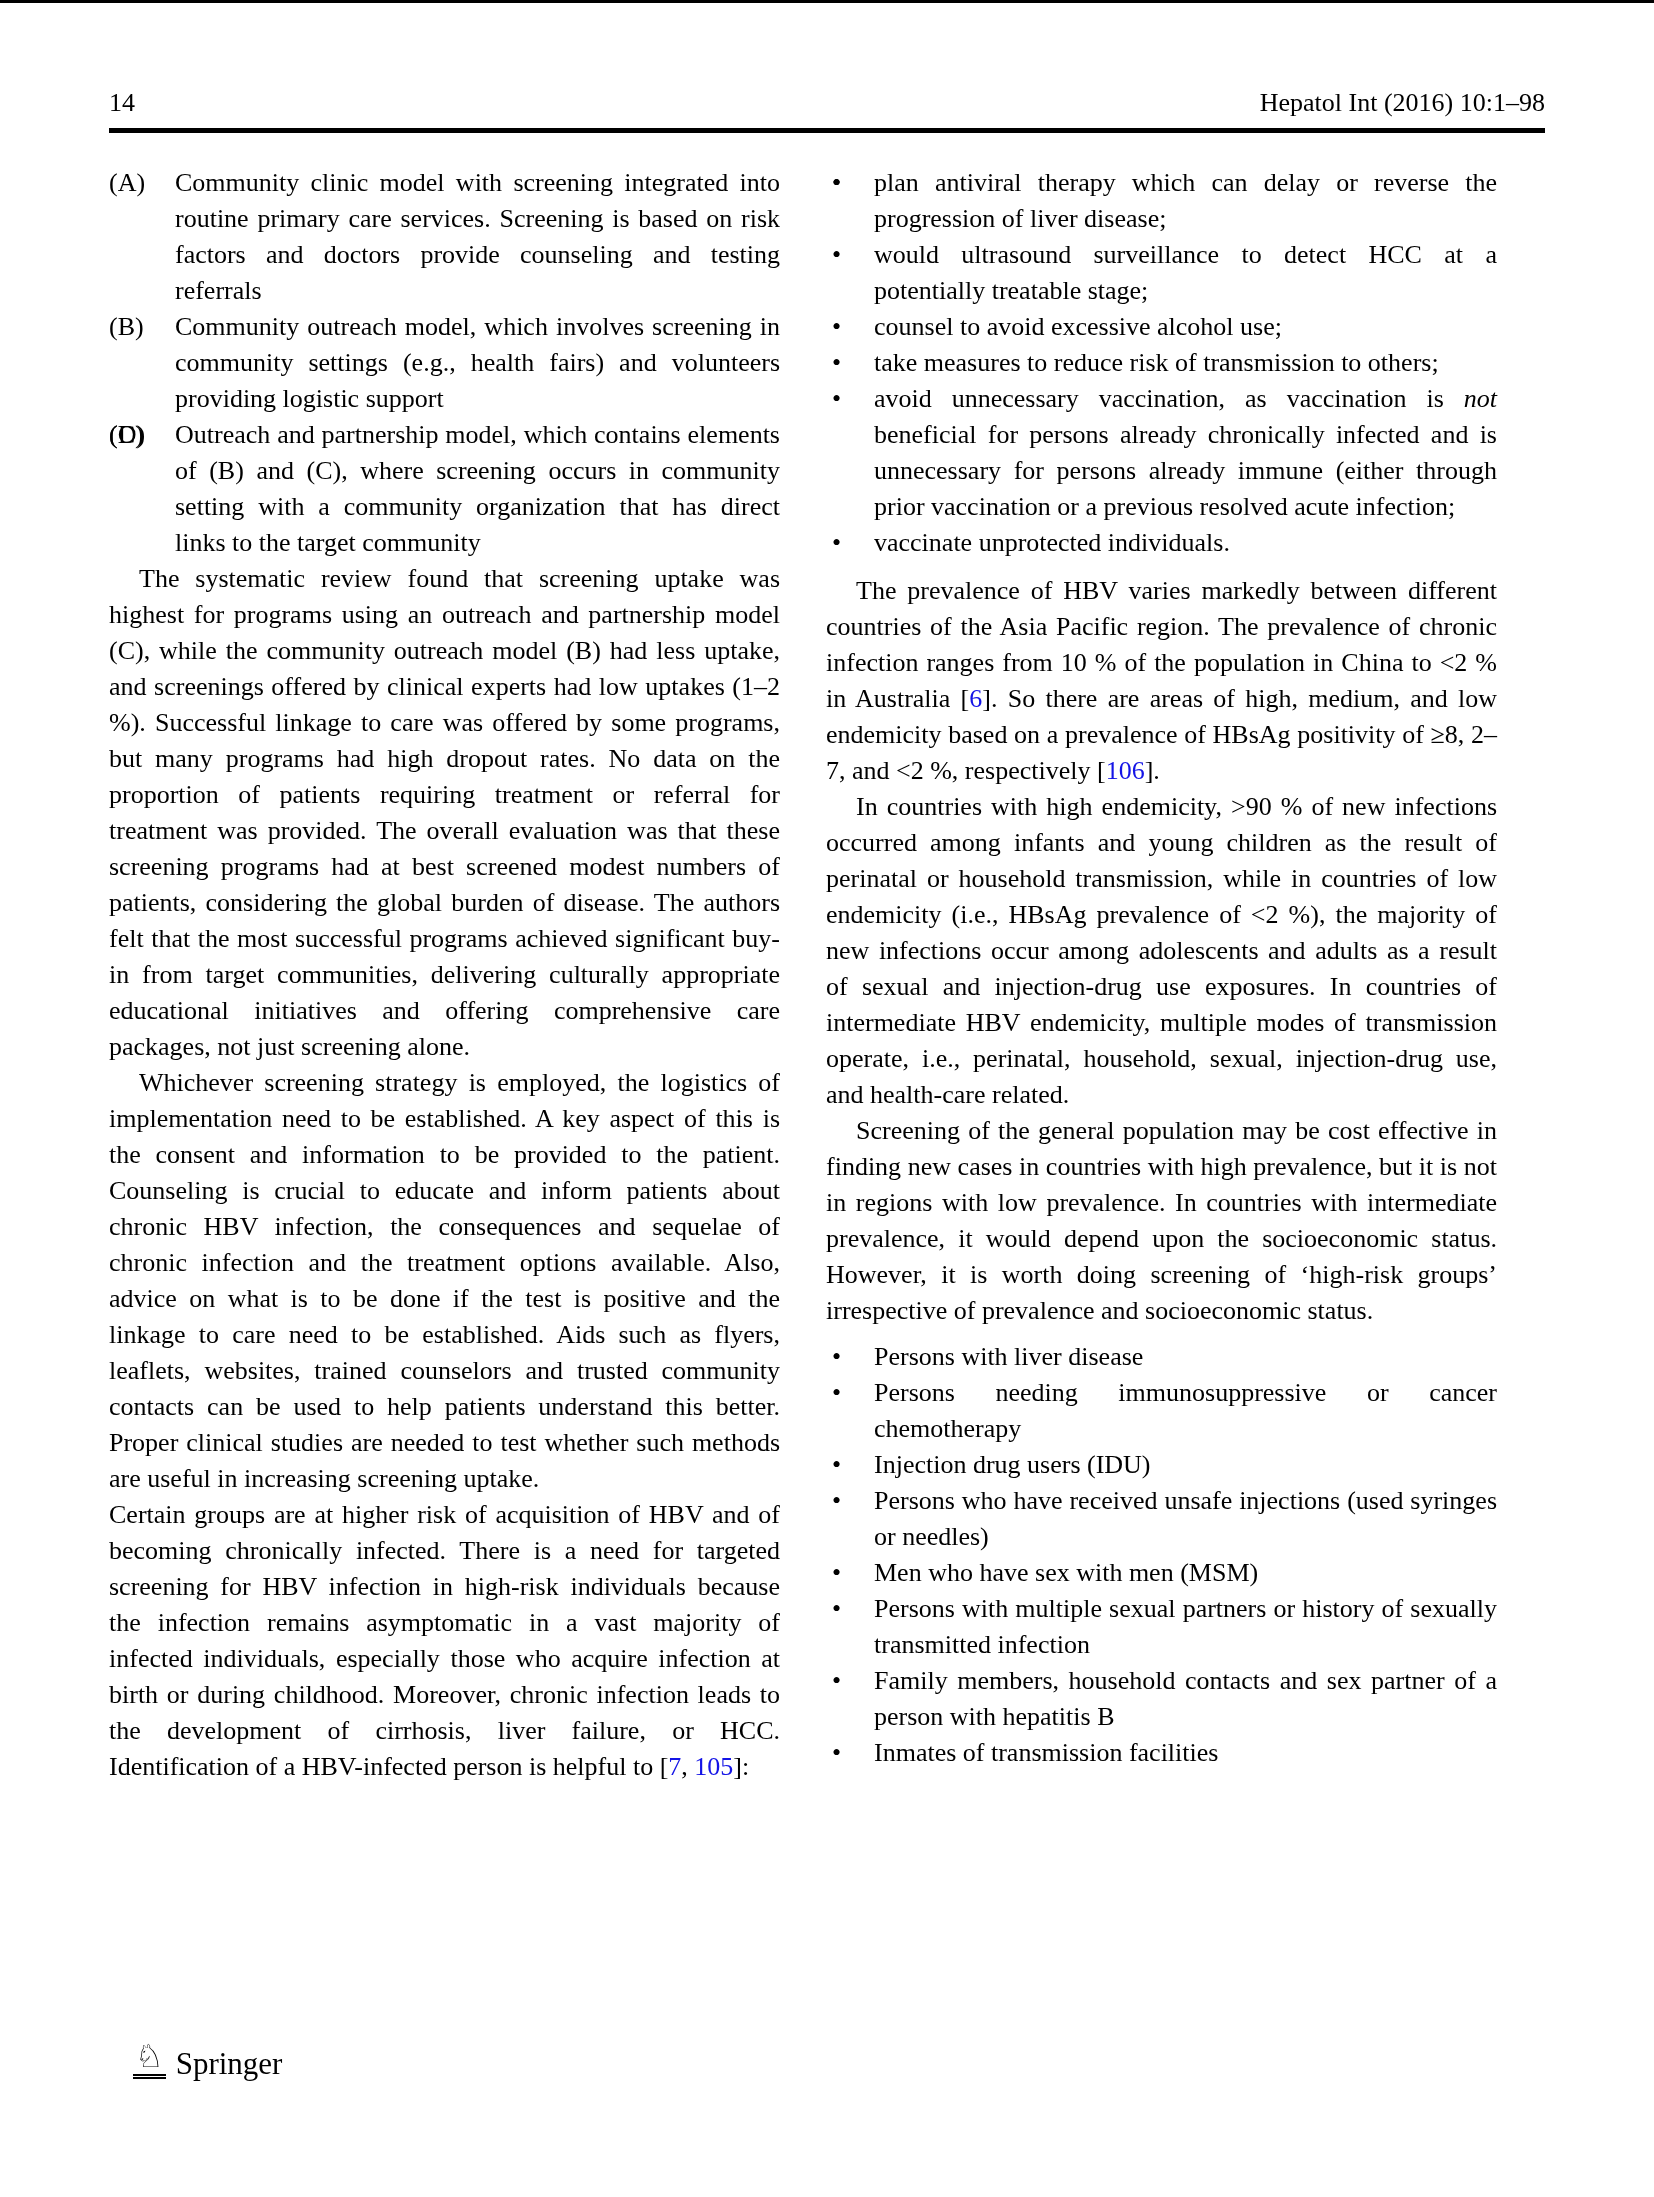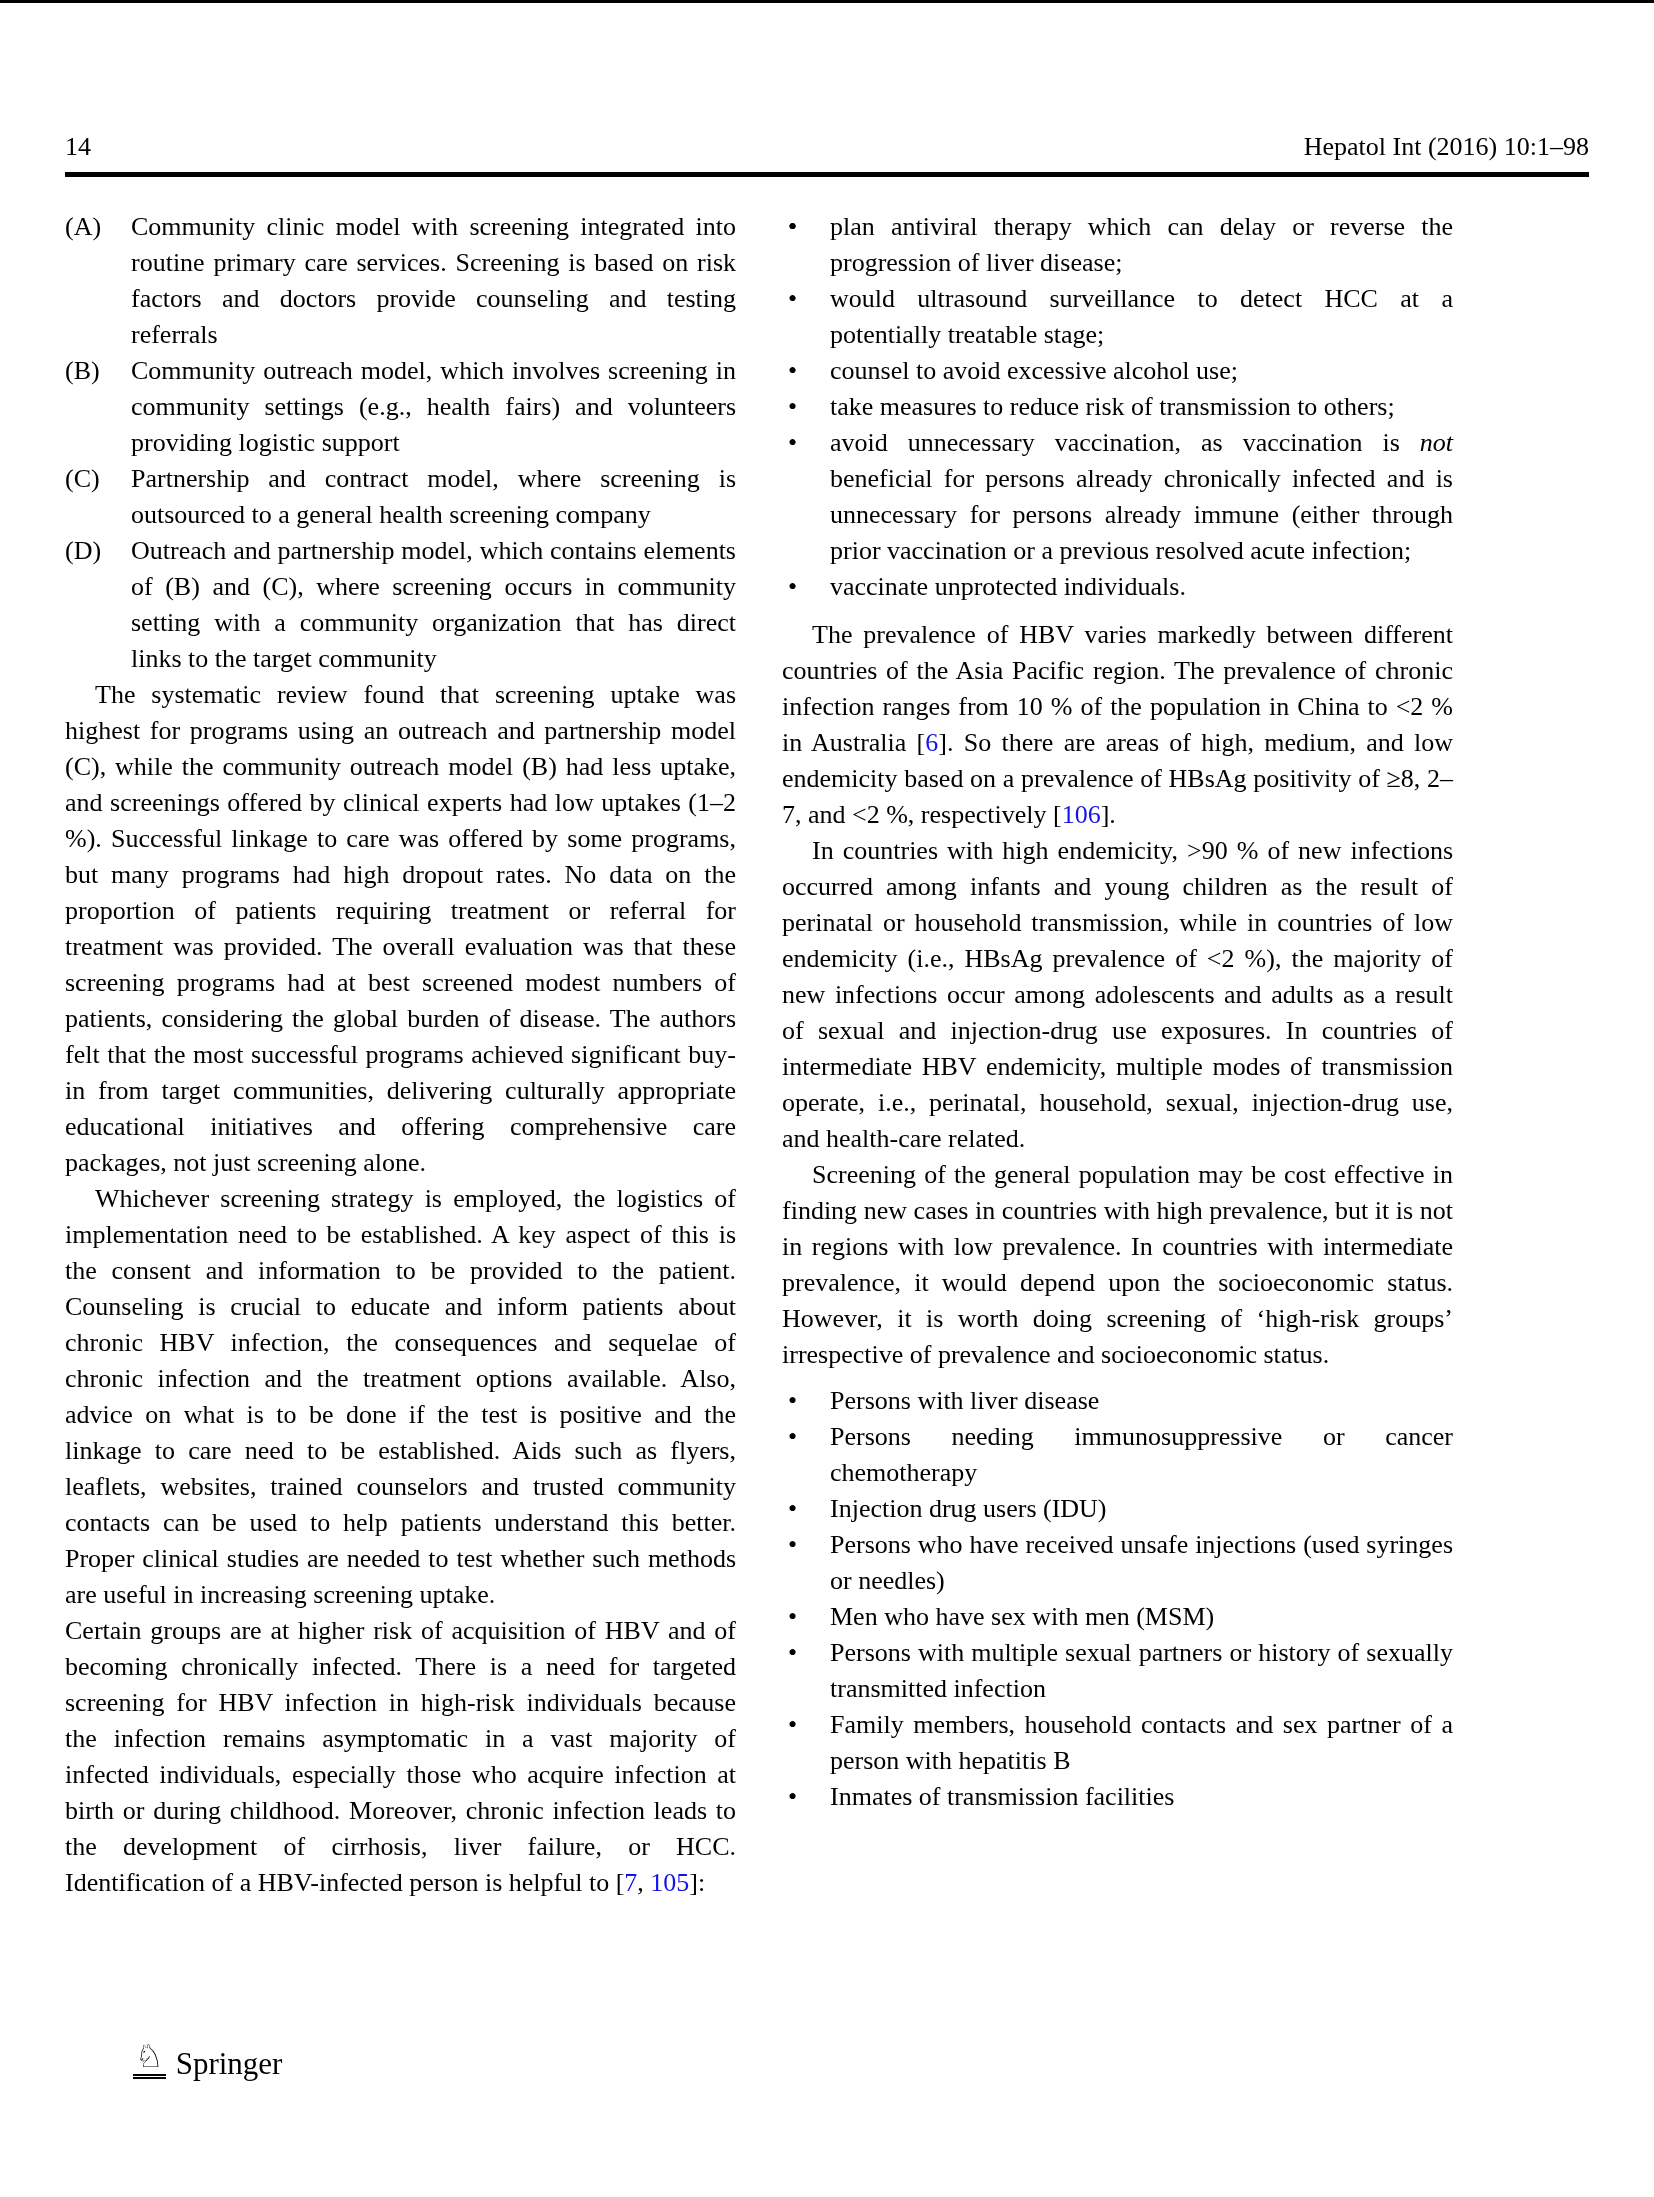--- a/index.html
+++ b/index.html
@@ -16,22 +16,21 @@
     color: #000000;
     overflow: hidden;
   }
   .top-edge {
     position: absolute;
     top: 0; left: 0;
     width: 100%; height: 3px;
     background: #000000;
   }
   .content {
-    padding: 0 65px;
-    margin-top: 44px;
+    padding: 0 109px;
   }
   .header {
     display: flex;
     justify-content: space-between;
     align-items: baseline;
     padding-top: 88px;
     font-size: 26px;
     line-height: 30px;
   }
   .header-rule {
@@ -123,21 +122,20 @@
           <div class="model-item">
             <span class="model-label">(A)</span>
             <span>Community clinic model with screening integrated into routine primary care services. Screening is based on risk factors and doctors provide counseling and testing referrals</span>
           </div>
           <div class="model-item">
             <span class="model-label">(B)</span>
             <span>Community outreach model, which involves screening in community settings (e.g., health fairs) and volunteers providing logistic support</span>
           </div>
           <div class="model-item">
             <span class="model-label">(C)</span>
-            <span>Partnership and contract model, where screening is outsourced to a general health screening company</span>
           </div>
           <div class="model-item">
             <span class="model-label">(D)</span>
             <span>Outreach and partnership model, which contains elements of (B) and (C), where screening occurs in community setting with a community organization that has direct links to the target community</span>
           </div>
         </div>
 
         <p class="para-indent">The systematic review found that screening uptake was highest for programs using an outreach and partnership model (C), while the community outreach model (B) had less uptake, and screenings offered by clinical experts had low uptakes (1–2 %). Successful linkage to care was offered by some programs, but many programs had high dropout rates. No data on the proportion of patients requiring treatment or referral for treatment was provided. The overall evaluation was that these screening programs had at best screened modest numbers of patients, considering the global burden of disease. The authors felt that the most successful programs achieved significant buy-in from target communities, delivering culturally appropriate educational initiatives and offering comprehensive care packages, not just screening alone.</p>
         <p class="para-indent">Whichever screening strategy is employed, the logistics of implementation need to be established. A key aspect of this is the consent and information to be provided to the patient. Counseling is crucial to educate and inform patients about chronic HBV infection, the consequences and sequelae of chronic infection and the treatment options available. Also, advice on what is to be done if the test is positive and the linkage to care need to be established. Aids such as flyers, leaflets, websites, trained counselors and trusted community contacts can be used to help patients understand this better. Proper clinical studies are needed to test whether such methods are useful in increasing screening uptake.</p>
 

